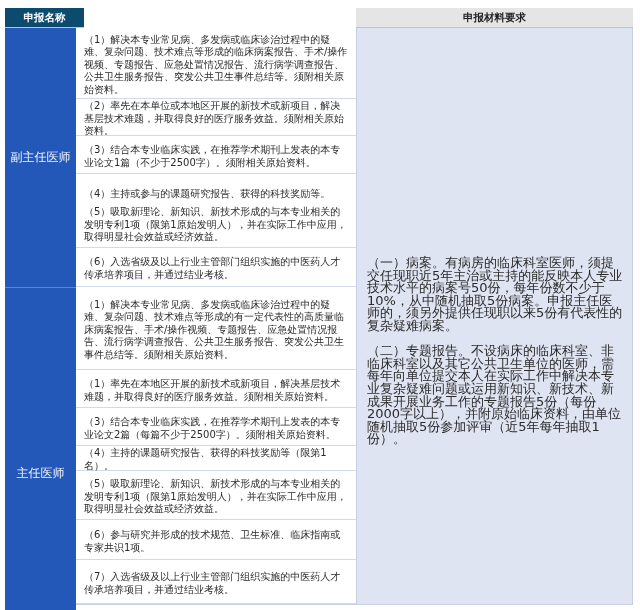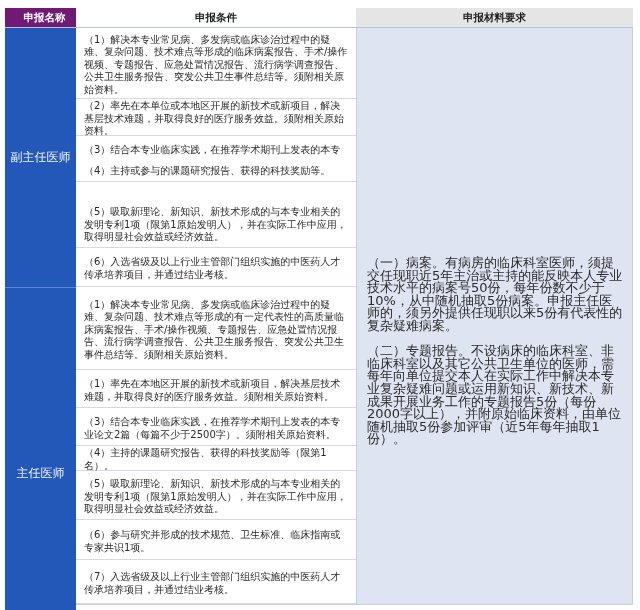--- a/index.html
+++ b/index.html
@@ -1,52 +1,51 @@
 <!DOCTYPE html>
 <html><head>
 <meta charset="utf-8">
 <style>
   html, body { margin:0; padding:0; background:#ffffff; }
   body { width:640px; height:610px; position:relative; font-family:"DejaVu Sans", sans-serif; overflow:hidden; }
   .table { position:absolute; left:5px; top:8px; width:628px; height:596px; border-bottom:1px solid #c9d1e6; }
   .hdr { position:absolute; top:0; height:20px; display:flex; align-items:center; justify-content:center; font-size:10.5px; font-weight:bold; color:#1f1f1f; border-bottom:1px solid #b9c3dc; box-sizing:border-box; }
-  .hdr-name { left:0; width:79px; background:#701a75; color:#ffffff; }
+  .hdr-name { left:0; width:79px; background:#0c4a6e; color:#ffffff; }
   .hdr-cond { left:71px; width:280px; background:#ffffff; }
   .hdr-mat { left:351px; width:277px; background:#e5e5e5; }
   .name-cell { position:absolute; left:0; width:71px; background:#2358b8; color:#f2f5fb; font-size:12px; display:flex; align-items:center; justify-content:center; box-sizing:border-box; }
   .name-cell.g2 { border-top:1px solid #5d86cf; }
   .cond-col { position:absolute; left:71px; width:280px; }
   .cond { position:absolute; left:0; width:280px; box-sizing:border-box; padding:4px 8px 0 8px; font-size:10px; line-height:12.6px; color:#2a2a2a; background:#ffffff; border-bottom:1.5px solid #d3d9e8; display:flex; align-items:center; }
   .cond span { display:block; }
   .mat { position:absolute; left:351px; top:20px; width:277px; height:576px; background:#dfe4f2; box-sizing:border-box; border-left:1px solid #c6cee2; border-right:1px solid #c6cee2; }
   .mat-inner { position:absolute; left:10px; top:229px; width:258px; font-size:13px; line-height:12.6px; color:#2a2a2a; }
   .mat-p { margin:0 0 12.6px 0; }
 </style>
 </head>
 <body>
 
 <div class="table">
   <div class="hdr hdr-name">申报名称</div>
-  <div class="hdr hdr-cond">申报条件</div>
   <div class="hdr hdr-mat">申报材料要求</div>
 
   <div class="name-cell" style="top:20px;height:259px;">副主任医师</div>
   <div class="name-cell g2" style="top:279px;height:371px;">主任医师</div>
 
   <div class="cond-col" style="top:20px;">
     <div class="cond" style="top:0;height:71px;">
         <span>（1）解决本专业常见病、多发病或临床诊治过程中的疑难、复杂问题、技术难点等形成的临床病案报告、手术/操作视频、专题报告、应急处置情况报告、流行病学调查报告、公共卫生服务报告、突发公共卫生事件总结等。须附相关原始资料。</span>
       </div>
     <div class="cond" style="top:71px;height:37px;">
         <span>（2）率先在本单位或本地区开展的新技术或新项目，解决基层技术难题，并取得良好的医疗服务效益。须附相关原始资料。</span>
       </div>
     <div class="cond" style="top:108px;height:38px;">
         <span>（3）结合本专业临床实践，在推荐学术期刊上发表的本专业论文1篇（不少于2500字）。须附相关原始资料。</span>
       </div>
-    <div class="cond" style="top:129px;height:25px;">
+    <div class="cond" style="top:152px;height:25px;">
         <span>（4）主持或参与的课题研究报告、获得的科技奖励等。</span>
       </div>
     <div class="cond" style="top:171px;height:49px;">
         <span>（5）吸取新理论、新知识、新技术形成的与本专业相关的发明专利1项（限第1原始发明人），并在实际工作中应用，取得明显社会效益或经济效益。</span>
       </div>
     <div class="cond" style="top:220px;height:39px;">
         <span>（6）入选省级及以上行业主管部门组织实施的中医药人才传承培养项目，并通过结业考核。</span>
       </div>
 
     <div class="cond" style="top:259px;height:83px;">

